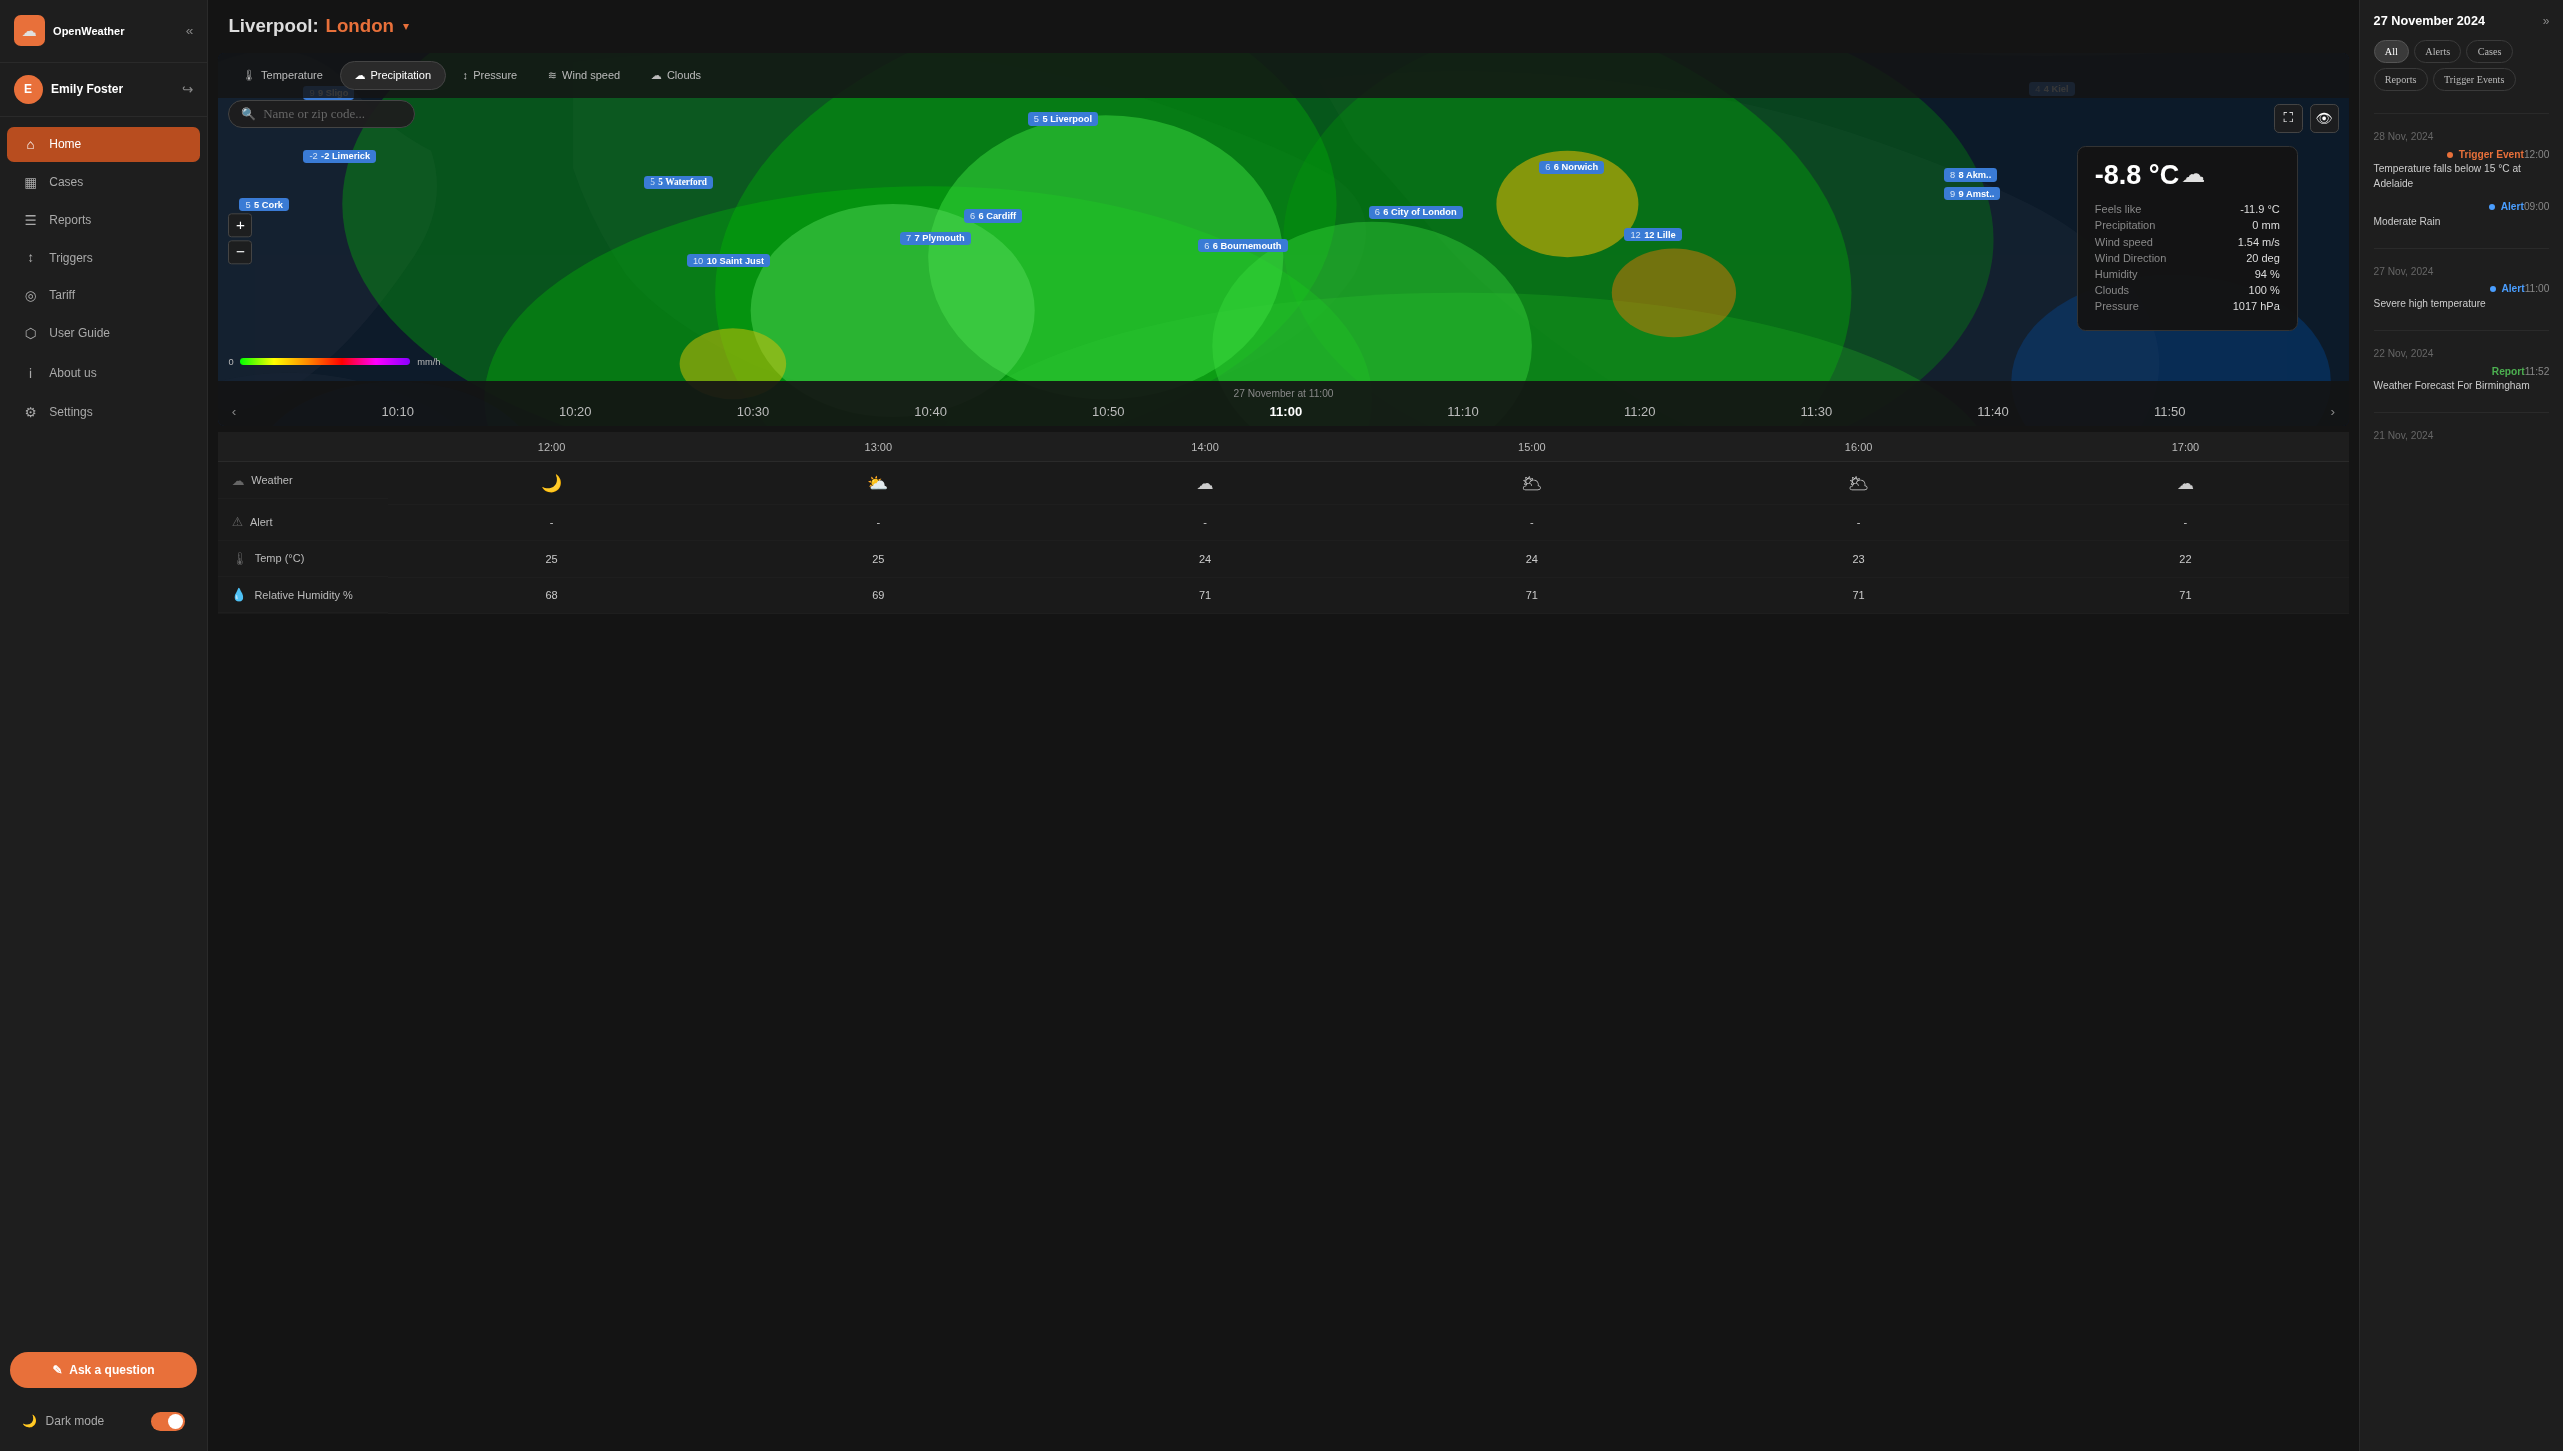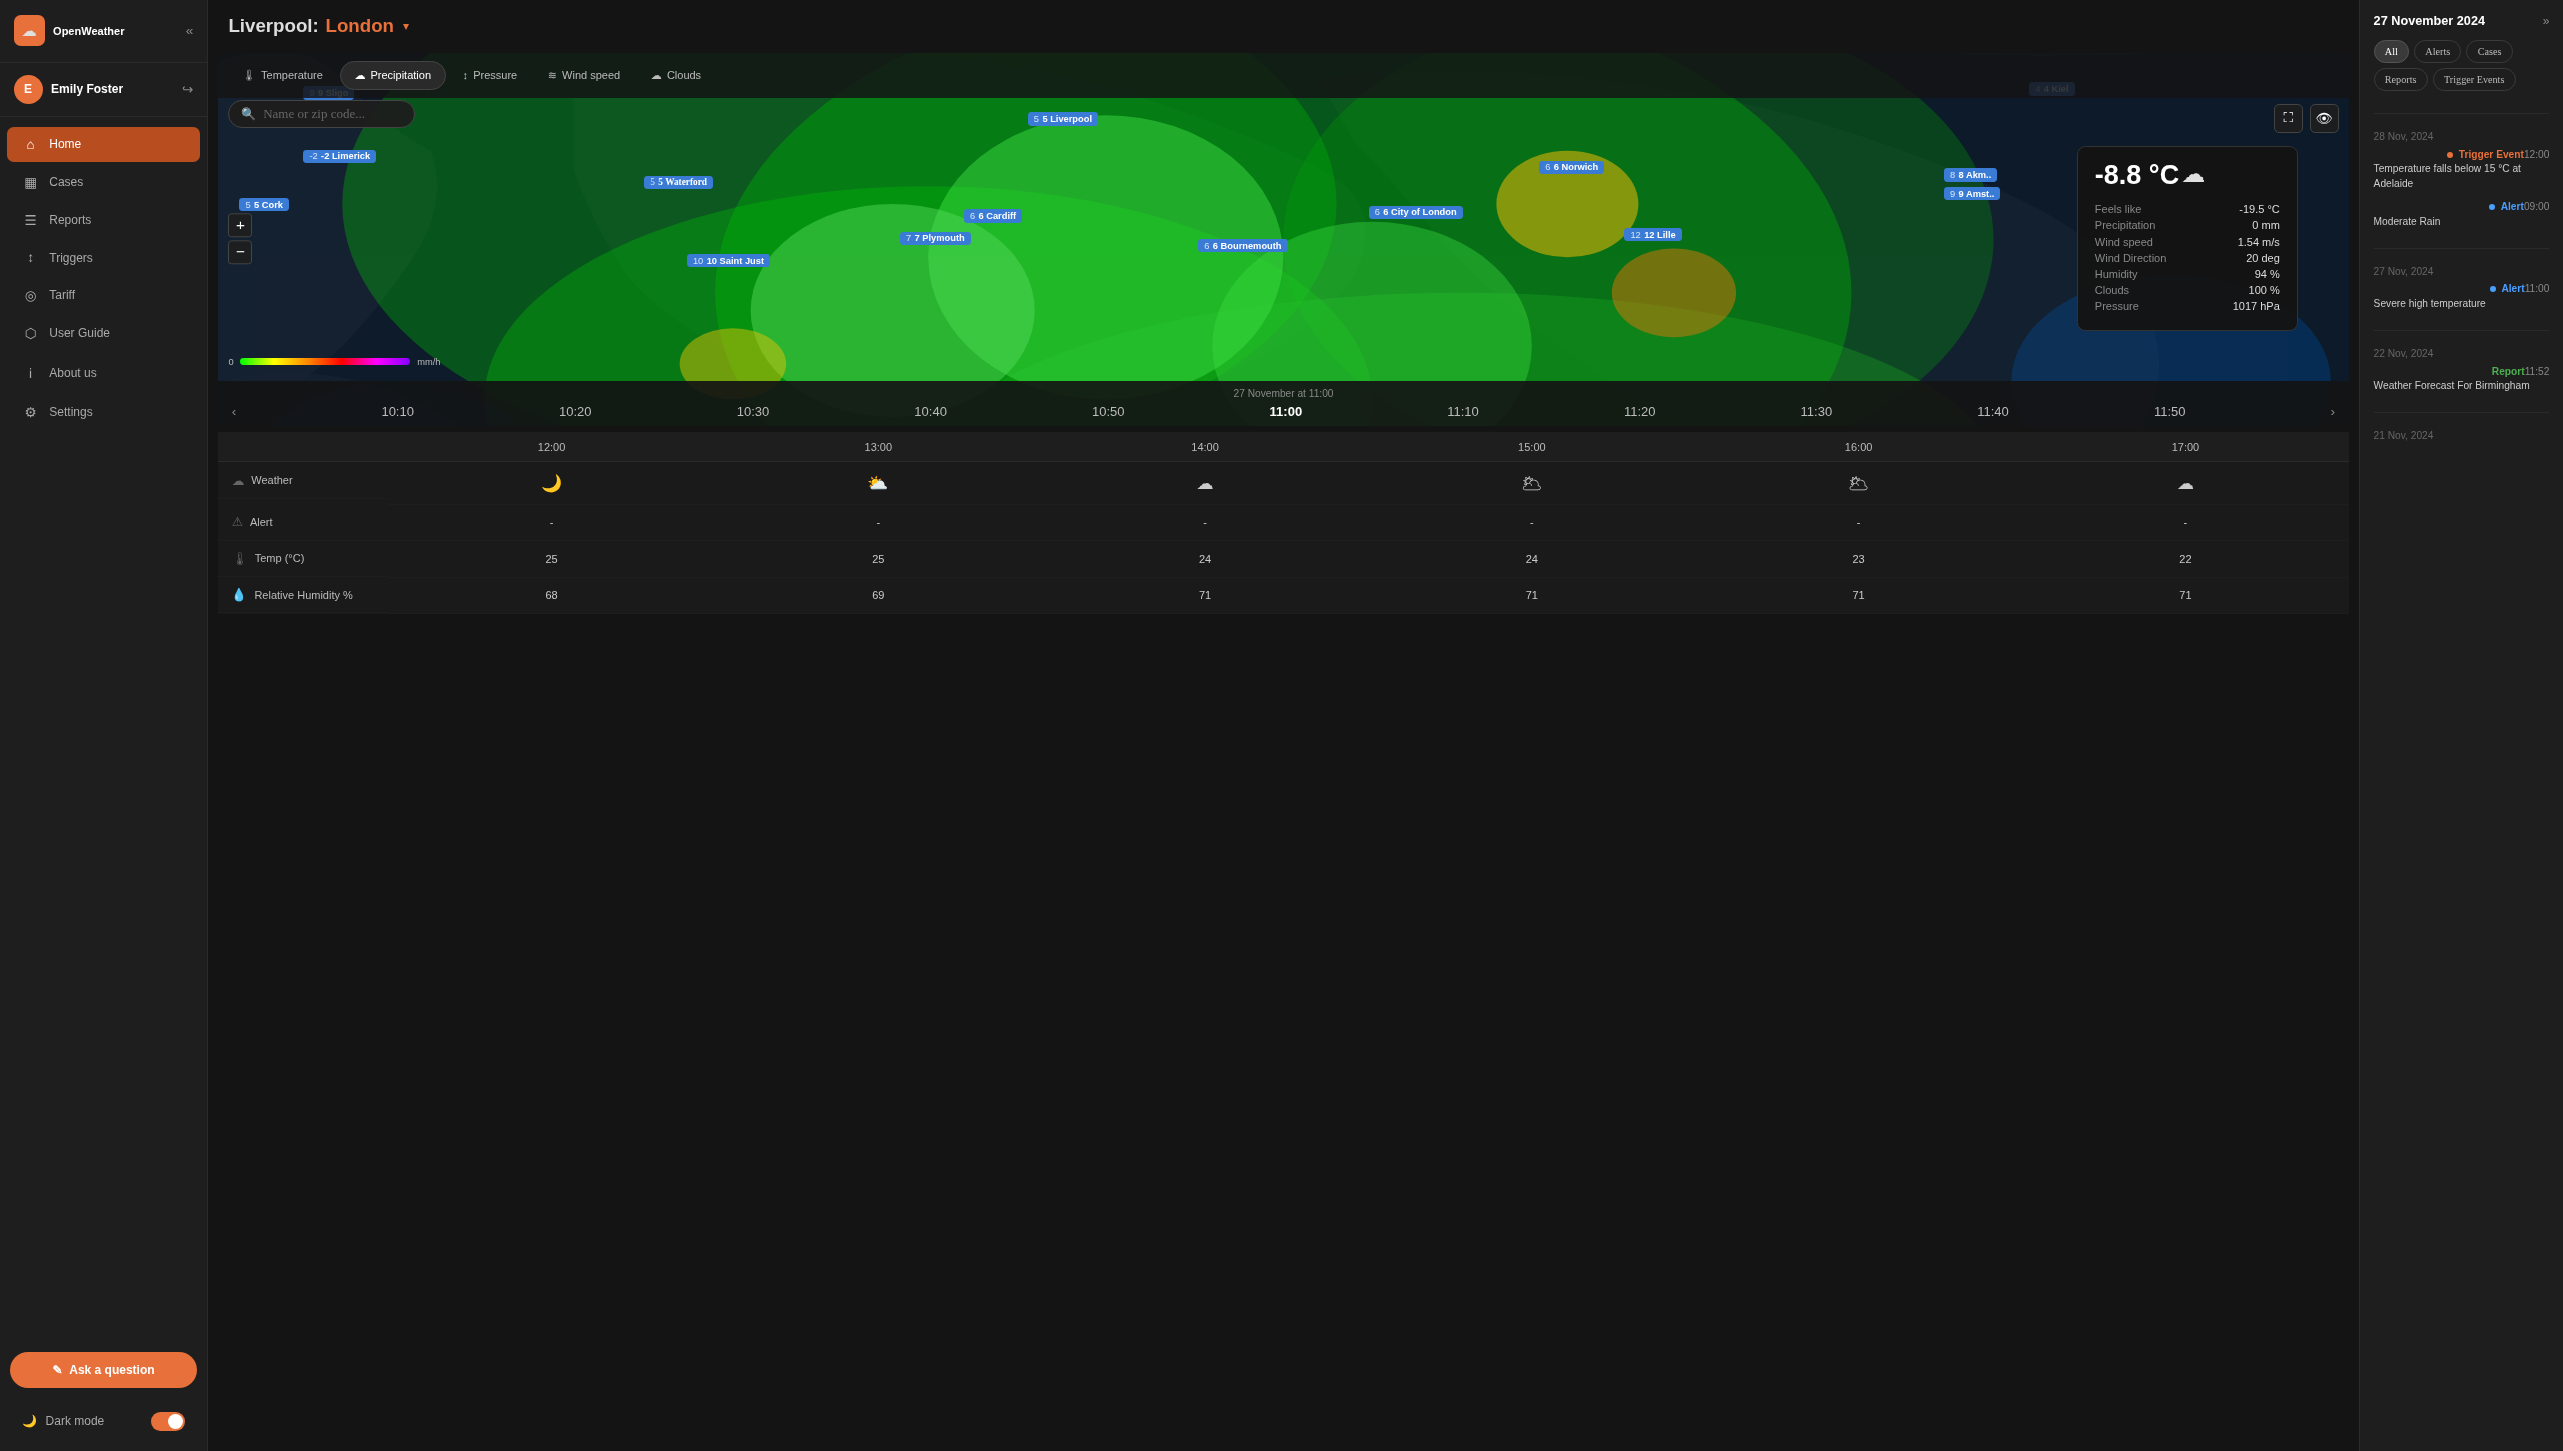--- a/index.html
+++ b/index.html
@@ -729,21 +729,21 @@
     <div class="city-label" style="top:54%;left:22%;" data-num="10">10 Saint Just</div>
     <div class="city-label" style="top:47%;left:66%;" data-num="12">12 Lille</div>
 
     <div class="weather-tooltip">
       <div class="tooltip-temp">
         <span class="tooltip-temp-val">-8.8 °C</span>
         <span class="tooltip-cloud-icon">☁</span>
       </div>
       <div class="tooltip-row">
         <span class="tooltip-label">Feels like</span>
-        <span class="tooltip-value">-19.5 °C</span>
+        <span class="tooltip-value">-11.9 °C</span>
       </div>
       <div class="tooltip-row">
         <span class="tooltip-label">Precipitation</span>
         <span class="tooltip-value">0 mm</span>
       </div>
       <div class="tooltip-row">
         <span class="tooltip-label">Wind speed</span>
         <span class="tooltip-value">1.54 m/s</span>
       </div>
       <div class="tooltip-row">

